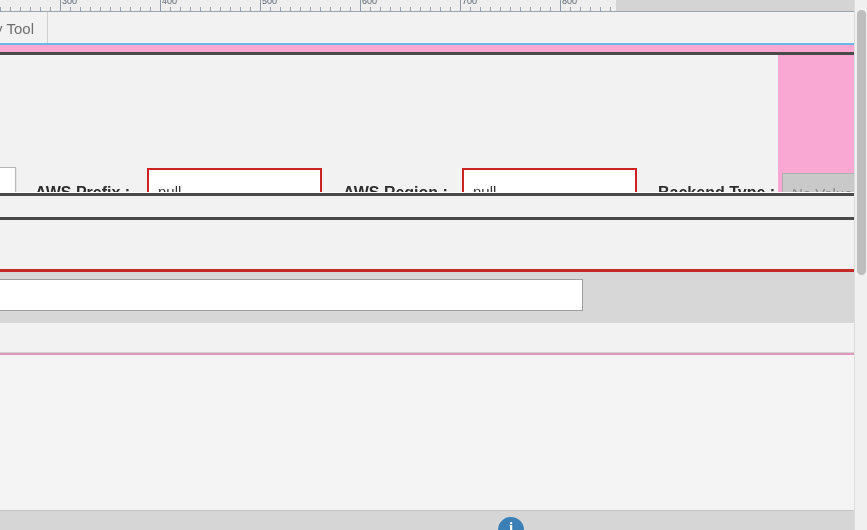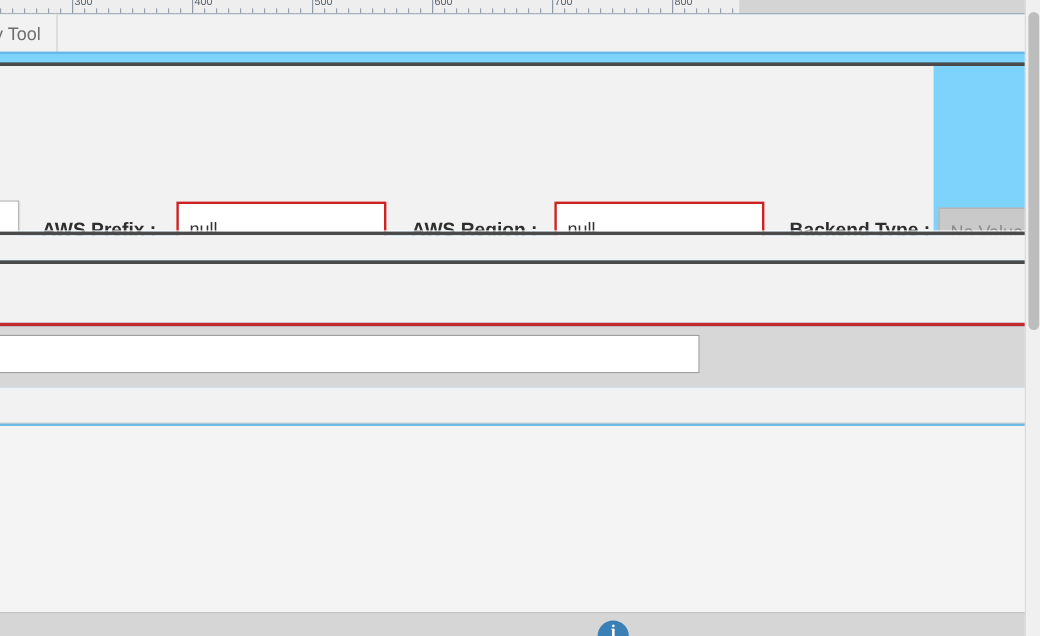--- a/index.html
+++ b/index.html
@@ -12,21 +12,21 @@
     height: 530px;
     overflow: hidden;
     font-family: "Liberation Sans", sans-serif;
     -webkit-font-smoothing: antialiased;
   }
 
   #app {
     position: relative;
     width: 867px;
     height: 530px;
-    background: #7dd3fc;
+    background: #f9a8d4;
     overflow: hidden;
   }
 
   
   .ruler {
     position: absolute;
     left: 0;
     top: 0;
     width: 867px;
     height: 12px;

